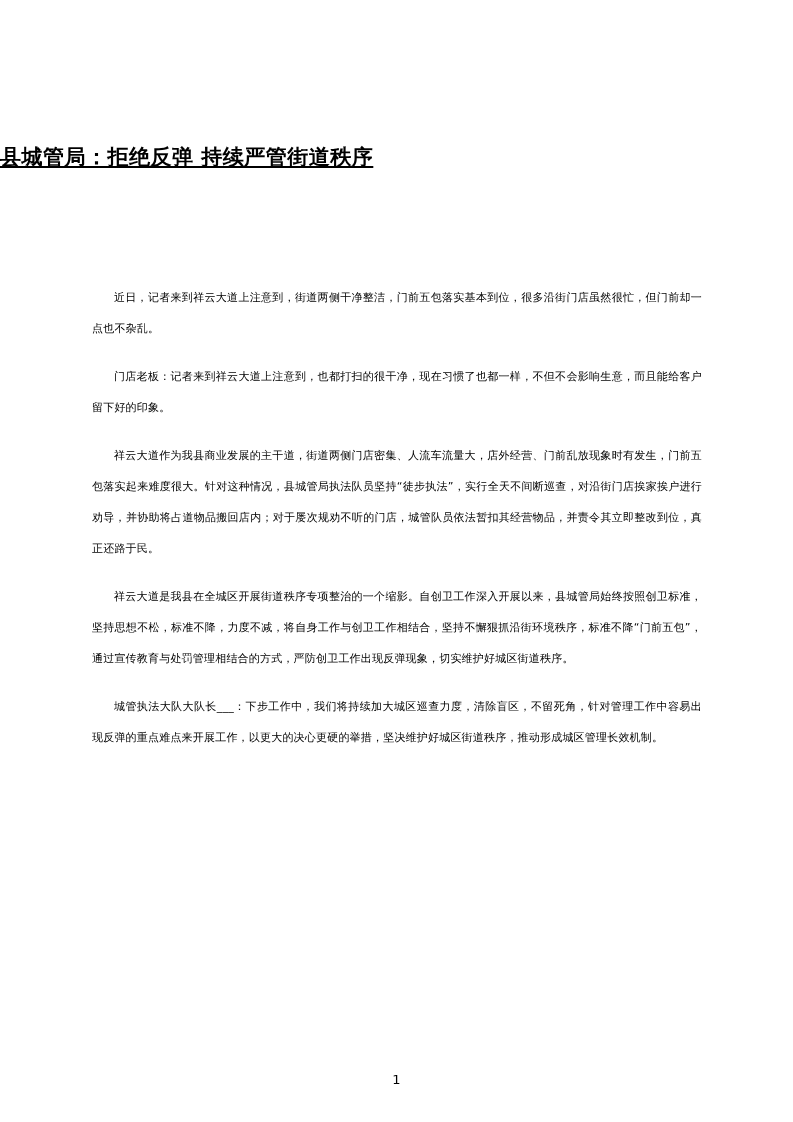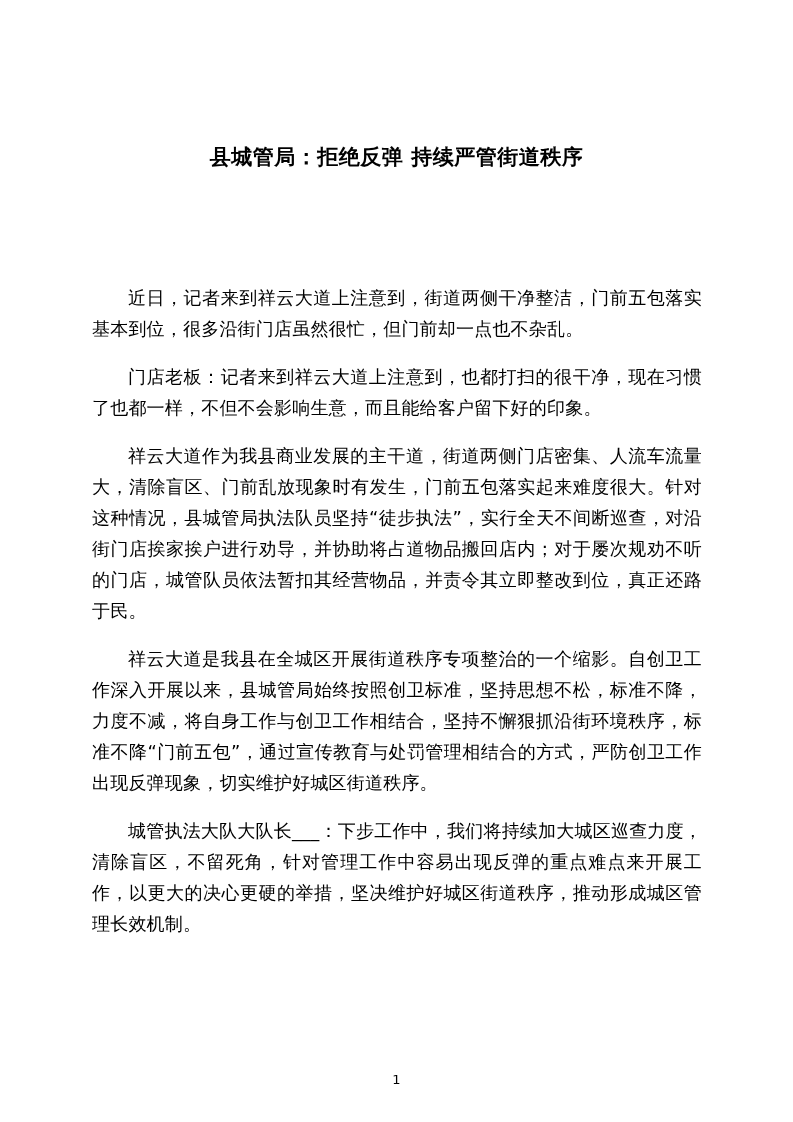--- a/index.html
+++ b/index.html
@@ -16,40 +16,40 @@
     overflow: hidden;
   }
   .page {
     box-sizing: border-box;
     width: 793px;
     height: 1122px;
     padding: 0;
     position: relative;
   }
   .doc-title {
-    text-align: center;
     font-size: 21px;
     font-weight: bold;
     letter-spacing: 0.5px;
     margin: 0;
     padding: 0;
     position: absolute;
     top: 142px;
     left: 0;
     right: 0;
     line-height: 30px;
+    text-decoration: underline;
   }
   .body-block {
     position: absolute;
     top: 282px;
     left: 92px;
     width: 610px;
   }
   .para {
-    font-size: 18px;
+    font-size: 11px;
     line-height: 31px;
     text-align: justify;
     text-justify: inter-ideograph;
     margin: 0 0 17px 0;
     text-indent: 2em;
     letter-spacing: 0.2px;
   }
   .para:last-child {
     margin-bottom: 8px;
   }
@@ -66,20 +66,20 @@
 </head>
 <body>
 
 <div class="page">
 
   <h1 class="doc-title">县城管局：拒绝反弹 持续严管街道秩序</h1>
 
   <div class="body-block">
     <p class="para">近日，记者来到祥云大道上注意到，街道两侧干净整洁，门前五包落实基本到位，很多沿街门店虽然很忙，但门前却一点也不杂乱。</p>
     <p class="para">门店老板：记者来到祥云大道上注意到，也都打扫的很干净，现在习惯了也都一样，不但不会影响生意，而且能给客户留下好的印象。</p>
-    <p class="para">祥云大道作为我县商业发展的主干道，街道两侧门店密集、人流车流量大，清除盲区、门前乱放现象时有发生，门前五包落实起来难度很大。针对这种情况，县城管局执法队员坚持“徒步执法”，实行全天不间断巡查，对沿街门店挨家挨户进行劝导，并协助将占道物品搬回店内；对于屡次规劝不听的门店，城管队员依法暂扣其经营物品，并责令其立即整改到位，真正还路于民。</p>
+    <p class="para">祥云大道作为我县商业发展的主干道，街道两侧门店密集、人流车流量大，店外经营、门前乱放现象时有发生，门前五包落实起来难度很大。针对这种情况，县城管局执法队员坚持“徒步执法”，实行全天不间断巡查，对沿街门店挨家挨户进行劝导，并协助将占道物品搬回店内；对于屡次规劝不听的门店，城管队员依法暂扣其经营物品，并责令其立即整改到位，真正还路于民。</p>
     <p class="para">祥云大道是我县在全城区开展街道秩序专项整治的一个缩影。自创卫工作深入开展以来，县城管局始终按照创卫标准，坚持思想不松，标准不降，力度不减，将自身工作与创卫工作相结合，坚持不懈狠抓沿街环境秩序，标准不降“门前五包”，通过宣传教育与处罚管理相结合的方式，严防创卫工作出现反弹现象，切实维护好城区街道秩序。</p>
     <p class="para">城管执法大队大队长___：下步工作中，我们将持续加大城区巡查力度，清除盲区，不留死角，针对管理工作中容易出现反弹的重点难点来开展工作，以更大的决心更硬的举措，坚决维护好城区街道秩序，推动形成城区管理长效机制。</p>
   </div>
 
   <div class="page-number">1</div>
 
 </div>
 
 </body></html>

